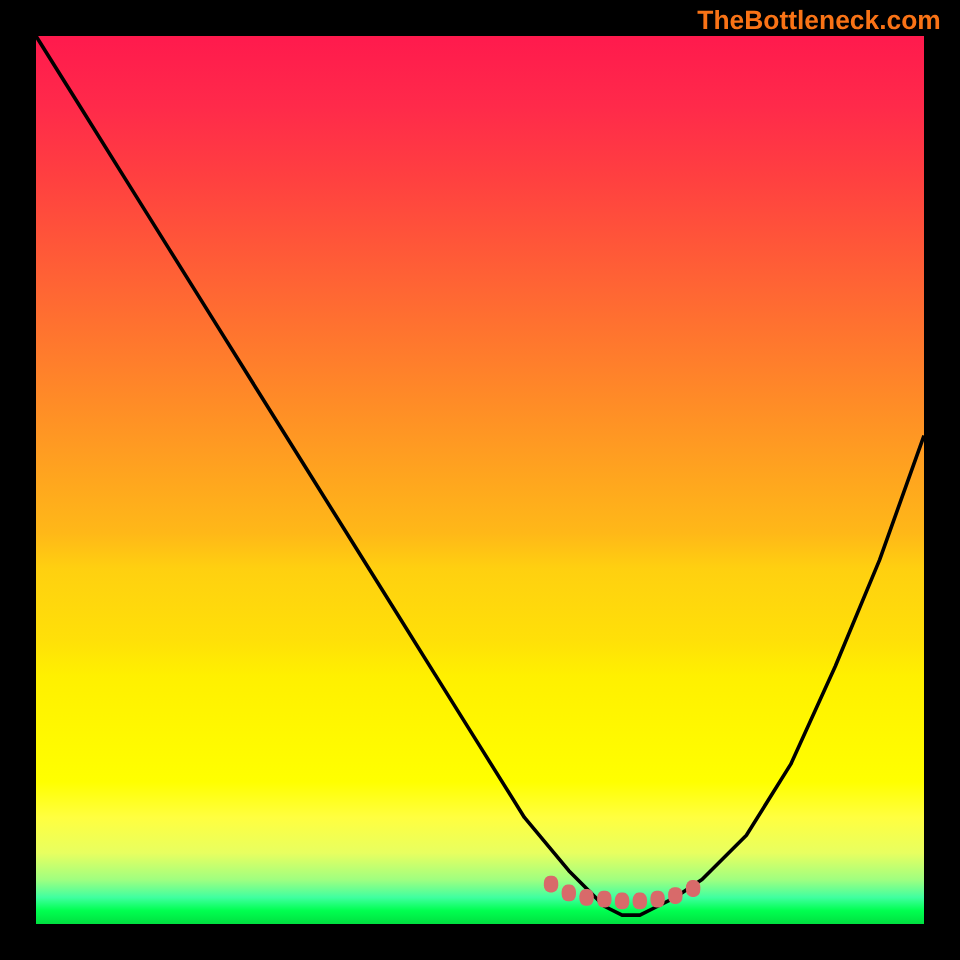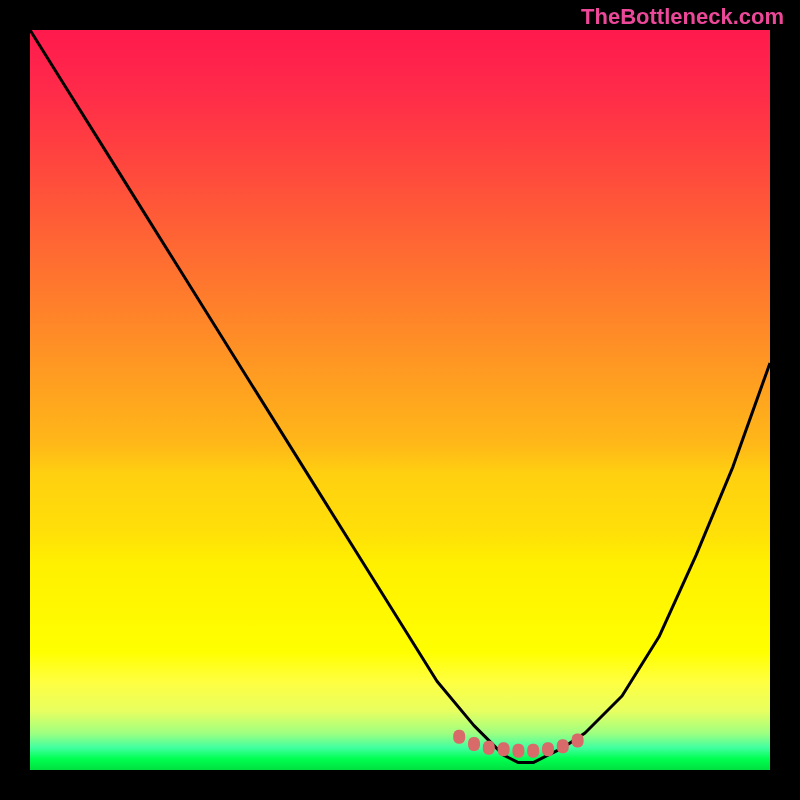--- a/index.html
+++ b/index.html
@@ -8,21 +8,21 @@
     height: 800px;
     background: #000;
     position: relative;
     font-family: Arial, sans-serif;
     overflow: hidden;
   }
   .watermark {
     position: absolute;
     top: 4px;
     right: 16px;
-    color: #ec4899;
+    color: #f97316;
     font-size: 22px;
     font-weight: bold;
     z-index: 10;
   }
   .plot-area {
     position: absolute;
     left: 30px;
     top: 30px;
     width: 740px;
     height: 740px;

